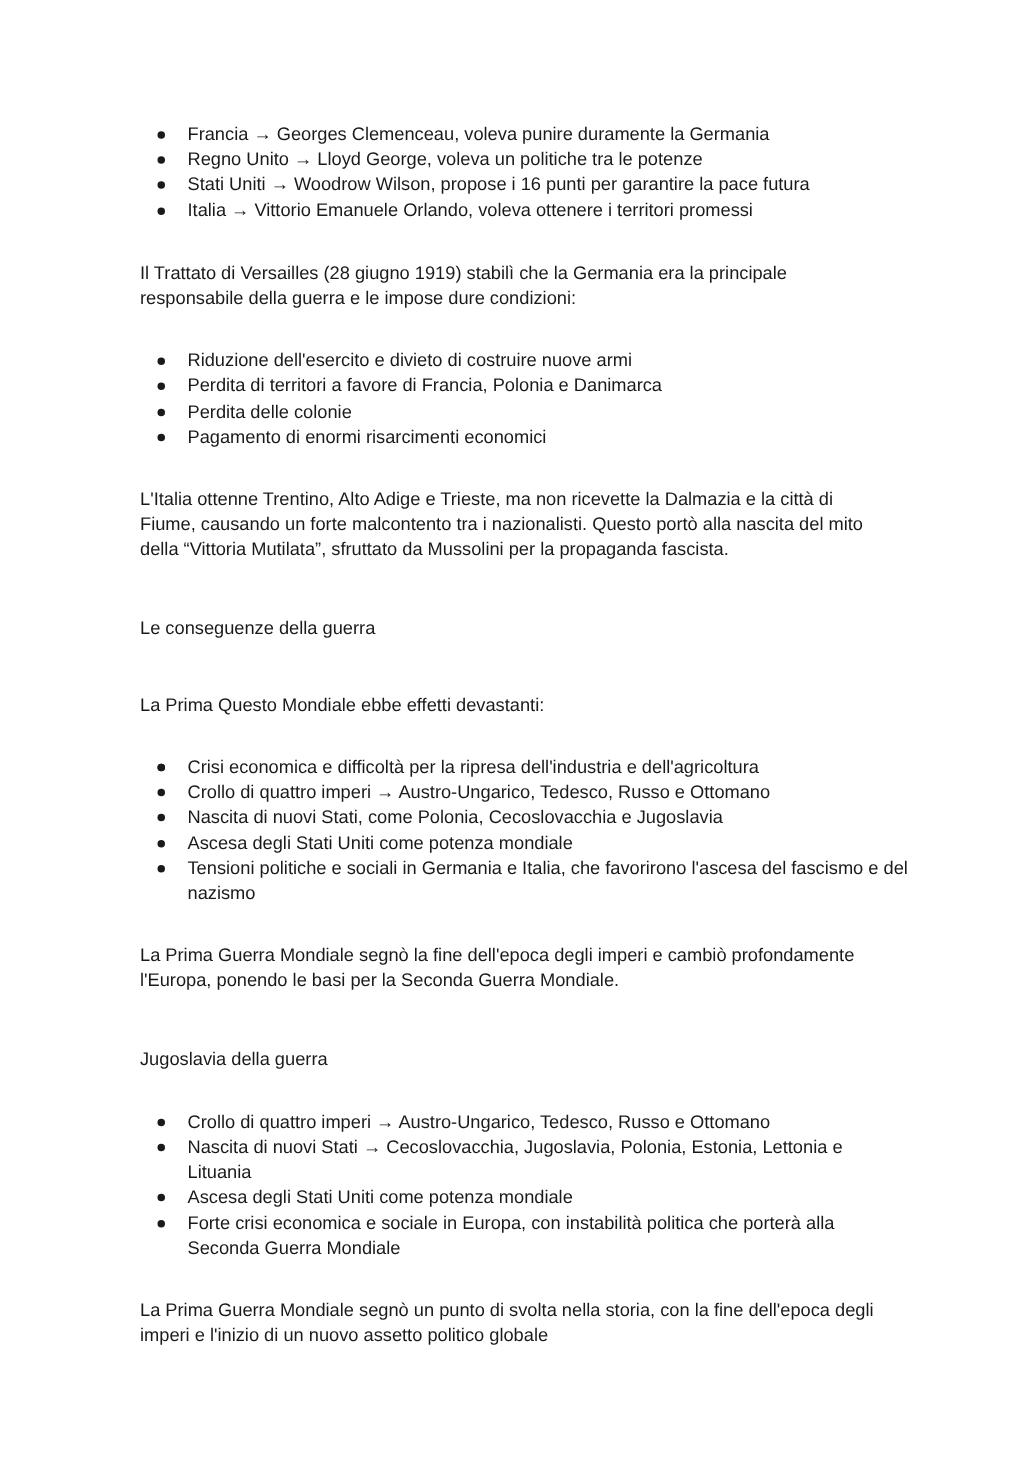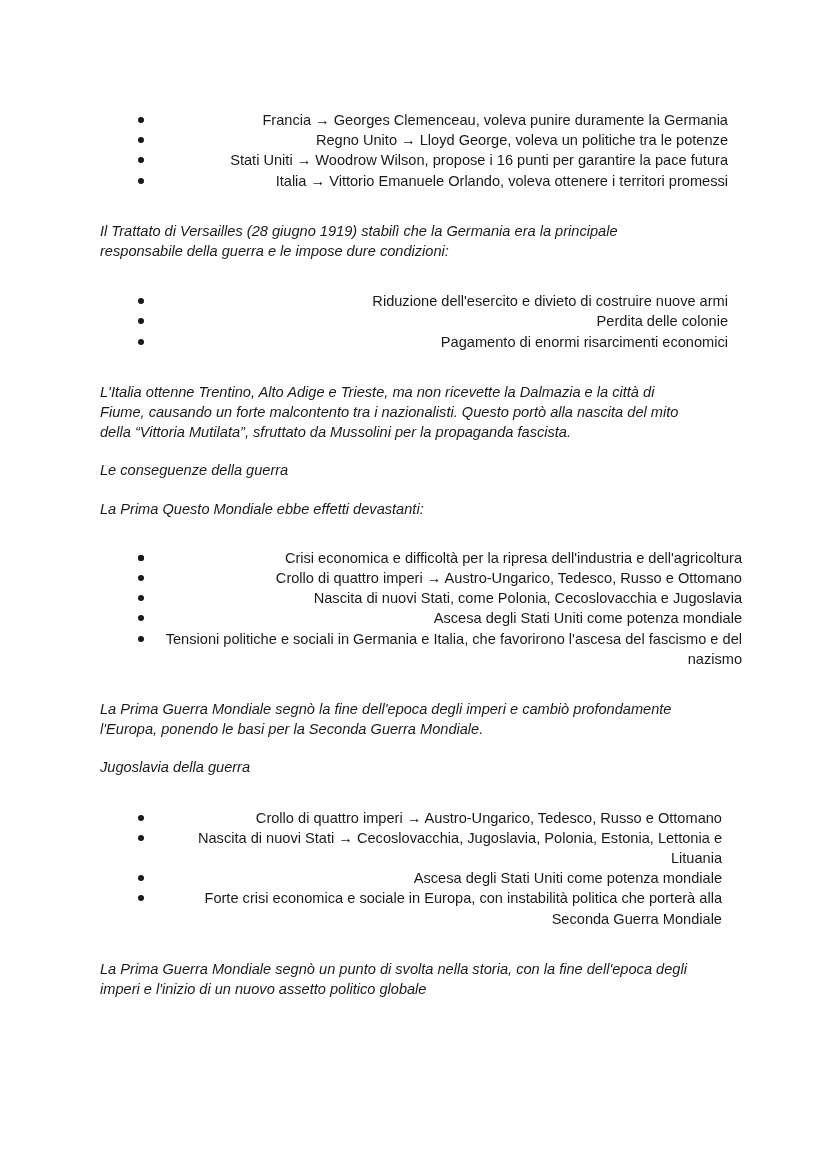--- a/index.html
+++ b/index.html
@@ -1,23 +1,23 @@
 <!DOCTYPE html>
 <html><head>
   <meta charset="utf-8">
   <style>
     html, body { margin: 0; padding: 0; background: #ffffff; }
     body { width: 828px; height: 1169px; position: relative; overflow: hidden;
            font-family: "Liberation Sans", sans-serif; color: #1a1a1a; font-size: 14.6px; }
     .page { position: absolute; left: 100px; top: 98px; width: 640px; }
-    .list { list-style: none; margin: 12px; padding: 0 0 0 50px; text-align: right; }
+    .list { list-style: none; margin: 0; padding: 0 0 0 50px; }
     .list li { position: relative; line-height: 20.2px; margin: 0; }
     .list li .bullet { position: absolute; left: -24px; top: 7px; width: 6px; height: 6px;
                        border-radius: 50%; background: #1a1a1a; }
-    .para { margin: 0; line-height: 20.2px; font-style: italic; }
+    .para { margin: 12px; line-height: 20.2px; }
     .gap { height: 18px; }
     .gap-sm { height: 17px; }
   </style>
 </head>
 <body>
 
 <div class="page">
 
   <ul class="list">
     <li><span class="bullet"></span><span>Francia → Georges Clemenceau, voleva punire duramente la Germania</span></li>
@@ -25,20 +25,21 @@
     <li><span class="bullet"></span><span>Stati Uniti → Woodrow Wilson, propose i 16 punti per garantire la pace futura</span></li>
     <li><span class="bullet"></span><span>Italia → Vittorio Emanuele Orlando, voleva ottenere i territori promessi</span></li>
   </ul>
 
   <div class="gap"></div>
   <p class="para" style="width:560px">Il Trattato di Versailles (28 giugno 1919) stabilì che la Germania era la principale responsabile della guerra e le impose dure condizioni:</p>
   <div class="gap"></div>
 
   <ul class="list">
     <li><span class="bullet"></span><span>Riduzione dell'esercito e divieto di costruire nuove armi</span></li>
+    <li><span class="bullet"></span><span>Perdita di territori a favore di Francia, Polonia e Danimarca</span></li>
     <li><span class="bullet"></span><span>Perdita delle colonie</span></li>
     <li><span class="bullet"></span><span>Pagamento di enormi risarcimenti economici</span></li>
   </ul>
 
   <div class="gap"></div>
   <p class="para" style="width:600px">L'Italia ottenne Trentino, Alto Adige e Trieste, ma non ricevette la Dalmazia e la città di Fiume, causando un forte malcontento tra i nazionalisti. Questo portò alla nascita del mito della “Vittoria Mutilata”, sfruttato da Mussolini per la propaganda fascista.</p>
   <div class="gap"></div>
   <p class="para">Le conseguenze della guerra</p>
   <div class="gap"></div>
   <p class="para">La Prima Questo Mondiale ebbe effetti devastanti:</p>

